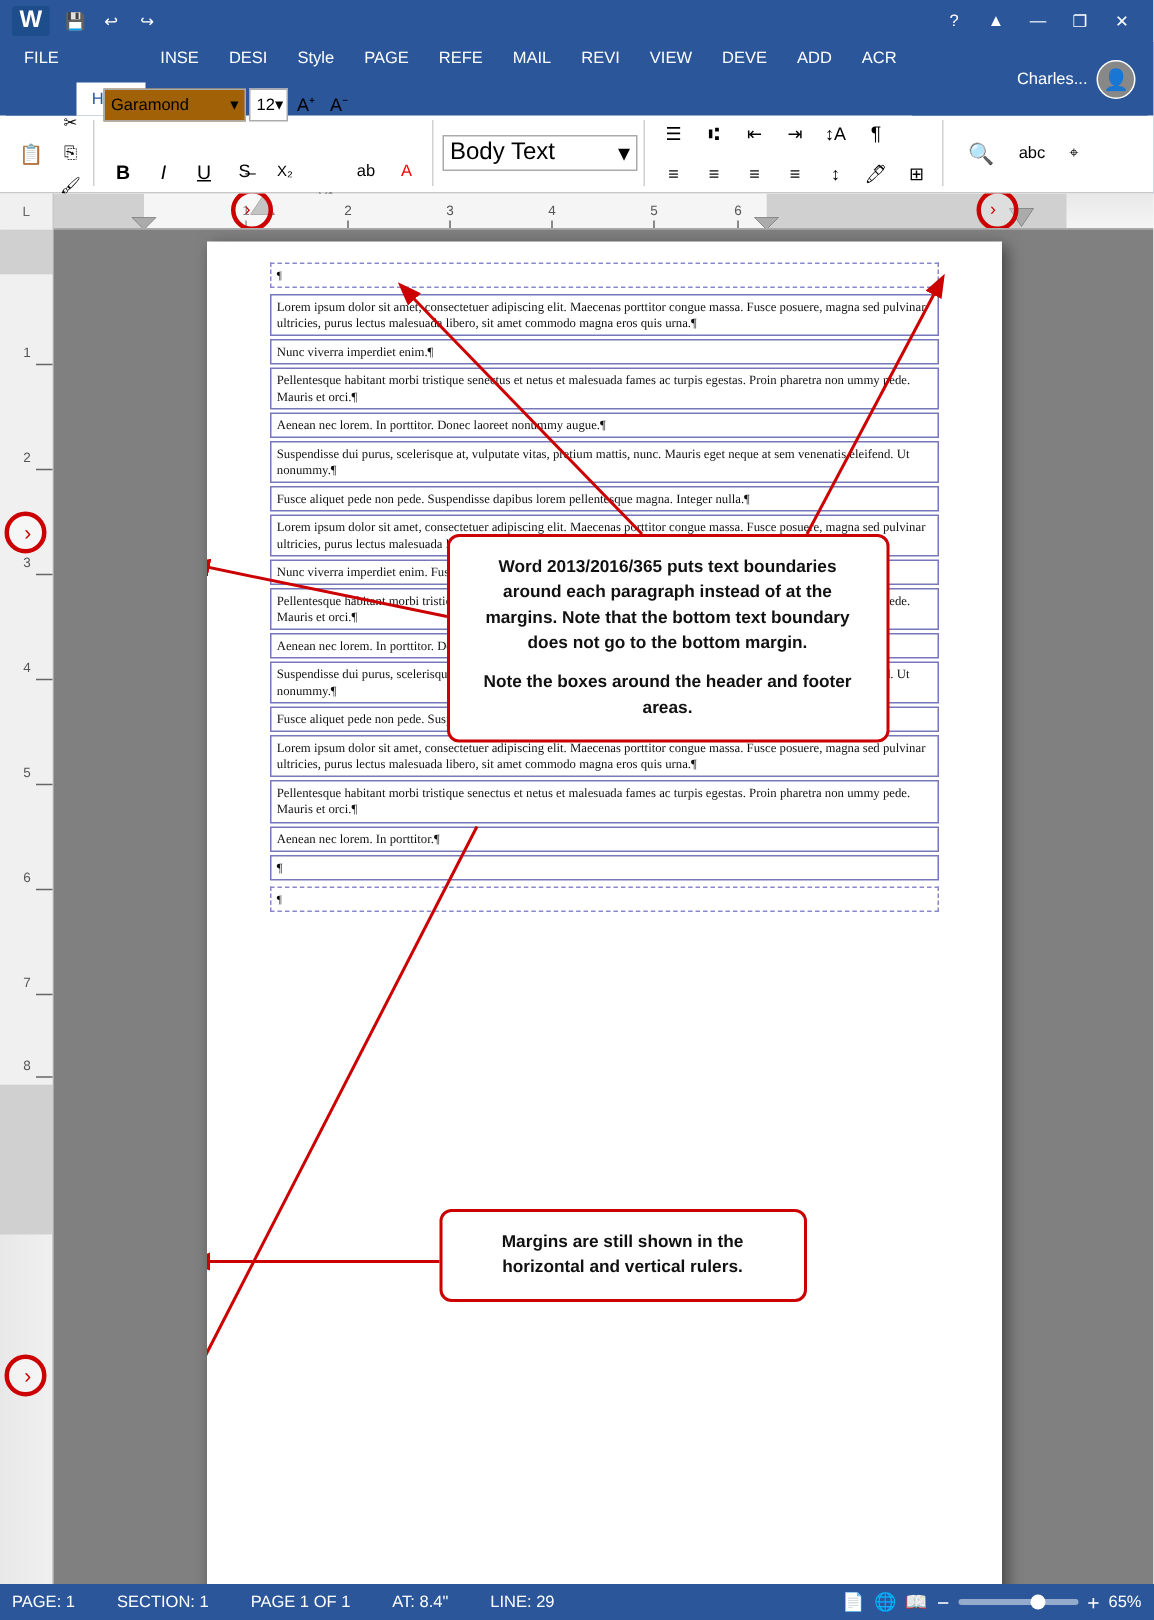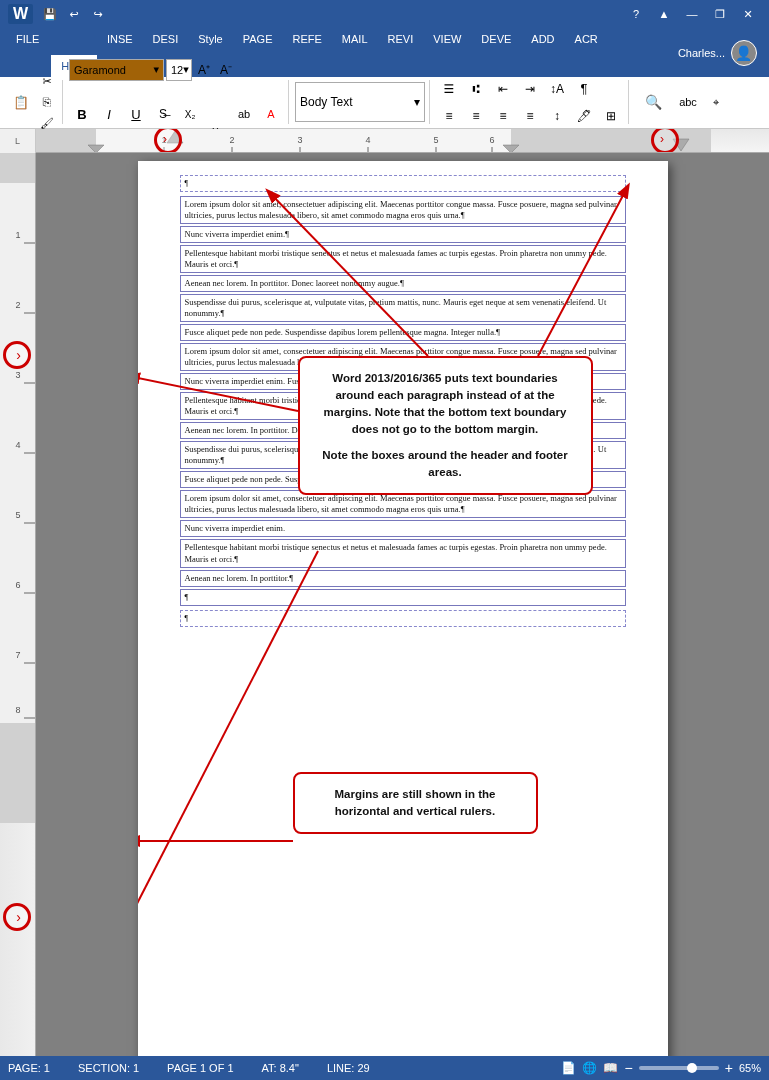--- a/index.html
+++ b/index.html
@@ -25,21 +25,21 @@
     .ribbon-tab { padding: 5px 10px; color: white; font-size: 11px; cursor: pointer; font-weight: 500; }
     .ribbon-tab.active { background: white; color: #2b579a; }
 
     #ribbon-content { background: white; border-bottom: 1px solid #c8c8c8; padding: 3px 4px 4px; display: flex; align-items: center; gap: 2px; min-height: 52px; flex-wrap: wrap; }
 
     .ribbon-group { display: flex; align-items: center; gap: 2px; padding: 0 4px; border-right: 1px solid #d0d0d0; height: 44px; }
     .ribbon-group:last-child { border-right: none; }
 
     .r-btn { width: 26px; height: 26px; display: flex; align-items: center; justify-content: center; cursor: pointer; border: 1px solid transparent; border-radius: 2px; font-size: 13px; background: transparent; }
 
-    .style-dropdown { height: 40px; border: 1px solid #ababab; padding: 0 4px; font-size: 12px; width: 130px; background: white; cursor: pointer; display: flex; align-items: center; justify-content: space-between; }
+    .style-dropdown { height: 24px; border: 1px solid #ababab; padding: 0 4px; font-size: 16px; width: 130px; background: white; cursor: pointer; display: flex; align-items: center; justify-content: space-between; }
     .font-dropdown { height: 24px; border: 1px solid #ababab; padding: 0 4px; font-size: 11px; width: 100px; background: white; }
 
     
     #ruler-area { display: flex; height: 24px; background: #f0f0f0; border-bottom: 1px solid #c8c8c8; }
     #left-ruler-top { width: 36px; height: 24px; background: #f0f0f0; border-right: 1px solid #c8c8c8; display: flex; align-items: center; justify-content: center; }
     #h-ruler { flex: 1; height: 24px; background: #f0f0f0; position: relative; overflow: hidden; }
 
     
     #main-area { display: flex; height: calc(1080px - 28px - 55px - 24px - 24px); }
 
@@ -295,36 +295,35 @@
         <div class="para-block">Aenean nec lorem. In porttitor. Donec laoreet nonummy augue.¶</div>
         <div class="para-block">Suspendisse dui purus, scelerisque at, vulputate vitas, pretium mattis, nunc. Mauris eget neque at sem venenatis eleifend. Ut nonummy.¶</div>
         <div class="para-block">Fusce aliquet pede non pede. Suspendisse dapibus lorem pellentesque magna. Integer nulla.¶</div>
         <div class="para-block">Lorem ipsum dolor sit amet, consectetuer adipiscing elit. Maecenas porttitor congue massa. Fusce posuere, magna sed pulvinar ultricies, purus lectus malesuada libero, sit amet commodo magna eros quis urna.¶</div>
         <div class="para-block">Nunc viverra imperdiet enim. Fusce est. Vivamus a tellus.¶</div>
         <div class="para-block">Pellentesque habitant morbi tristique senectus et netus et malesuada fames ac turpis egestas. Proin pharetra non ummy pede. Mauris et orci.¶</div>
         <div class="para-block">Aenean nec lorem. In porttitor. Donec laoreet nonummy augue.¶</div>
         <div class="para-block">Suspendisse dui purus, scelerisque at, vulputate vitas, pretium mattis, nunc. Mauris eget neque at sem venenatis eleifend. Ut nonummy.¶</div>
         <div class="para-block">Fusce aliquet pede non pede. Suspendisse dapibus lorem pellentesque magna. Integer nulla.¶</div>
         <div class="para-block">Lorem ipsum dolor sit amet, consectetuer adipiscing elit. Maecenas porttitor congue massa. Fusce posuere, magna sed pulvinar ultricies, purus lectus malesuada libero, sit amet commodo magna eros quis urna.¶</div>
-        <div class="para-block">Nunc viverra imperdiet enim.</div>
         <div class="para-block">Pellentesque habitant morbi tristique senectus et netus et malesuada fames ac turpis egestas. Proin pharetra non ummy pede. Mauris et orci.¶</div>
         <div class="para-block">Aenean nec lorem. In porttitor.¶</div>
         <div class="para-block">¶</div>
       </div>
 
       <div style="border:1px dashed #8888cc;margin:4px 42px 14px;padding:3px 4px;min-height:16px;font-size:7.5px;font-family:Garamond,Georgia,serif;">
         <span>¶</span>
       </div>
 
       <div class="callout-box" style="left:160px;top:195px;width:295px;font-size:11.5px;line-height:1.5;">
         <div>Word 2013/2016/365 puts text boundaries around each paragraph instead of at the margins. Note that the bottom text boundary does not go to the bottom margin.</div>
         <div style="margin-top:8px;">Note the boxes around the header and footer areas.</div>
       </div>
 
-      <div class="callout-box" style="left:155px;top:611px;width:245px;font-size:11.5px;line-height:1.5;">
+      <div class="callout-box" style="left:155px;top:645px;width:245px;font-size:11.5px;line-height:1.5;">
         <div>Margins are still shown in the horizontal and vertical rulers.</div>
       </div>
 
       <svg style="position:absolute;top:0;left:0;width:100%;height:100%;pointer-events:none;z-index:15;" viewBox="0 0 530 910">
 
         <line x1="290" y1="195" x2="130" y2="30" stroke="#cc0000" stroke-width="2" marker-end="url(#arrowhead)"></line>
 
         <line x1="400" y1="195" x2="490" y2="25" stroke="#cc0000" stroke-width="2" marker-end="url(#arrowhead)"></line>
 
         <line x1="160" y1="250" x2="-10" y2="215" stroke="#cc0000" stroke-width="2" marker-end="url(#arrowhead)"></line>

